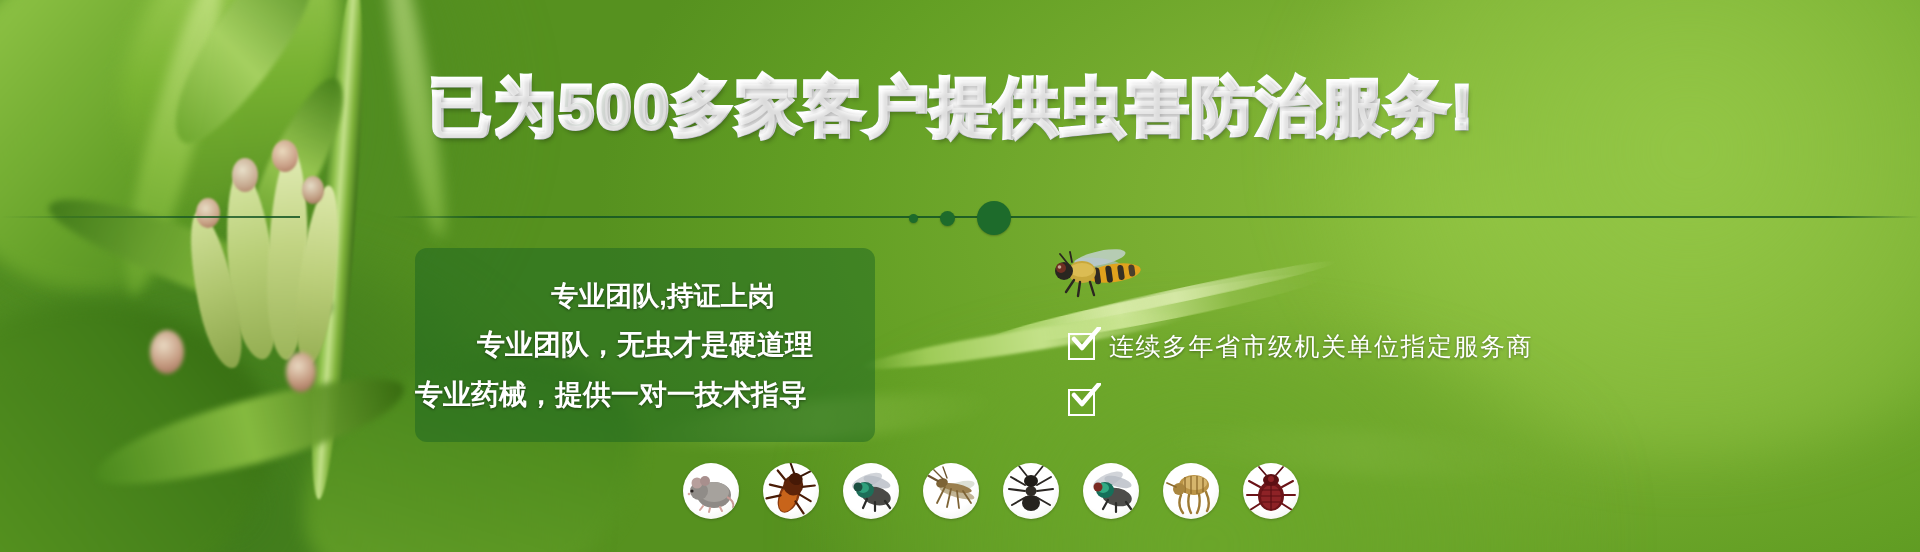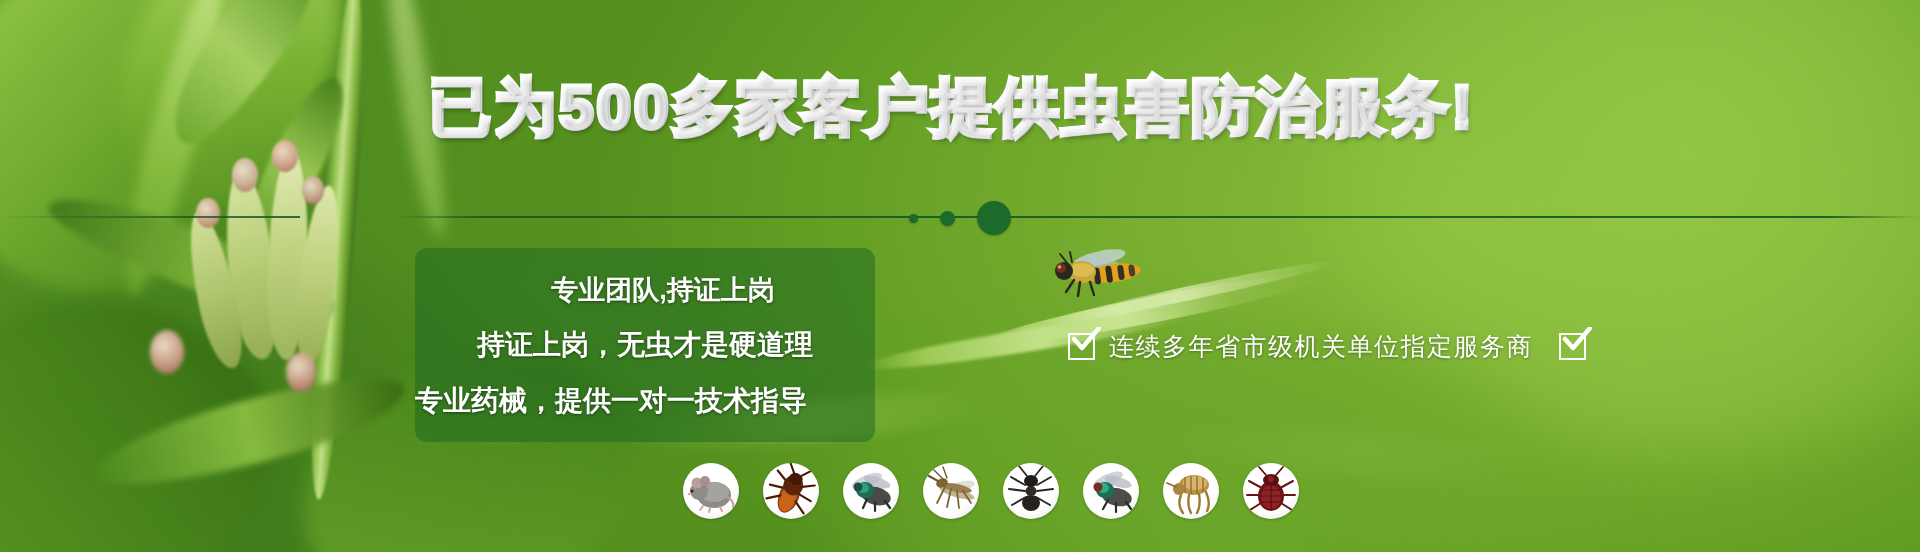--- a/index.html
+++ b/index.html
@@ -129,40 +129,40 @@
   }
   #panel-text {
     position:absolute;
     left:415px;
     top:248px;
     width:460px;
     height:194px;
     display:flex;
     flex-direction:column;
     justify-content:center;
-    gap:18px;
+    gap:12px;
     padding:6px 0 4px 0;
   }
   .p-line {
     color:#fff;
     font-weight:bold;
     white-space:nowrap;
     text-shadow:0 1px 3px rgba(0,0,0,.45);
   }
   .p-line.l1 { font-size:27px; text-align:center; padding-left:36px; letter-spacing:0px; }
   .p-line.l2 { font-size:28px; text-align:center; letter-spacing:0px; }
   .p-line.l3 { font-size:28px; text-align:left; letter-spacing:0px; }
 
   
   #checklist {
     position:absolute;
     left:1068px;
     top:330px;
     display:flex;
-    flex-direction:row;
+    flex-direction:column;
     gap:26px;
   }
   .check-row {
     display:flex;
     align-items:center;
     gap:14px;
     white-space:nowrap;
   }
   .check-box {
     width:27px; height:27px;
@@ -310,21 +310,21 @@
   <div id="rule"></div>
   <div id="dots">
     <span class="d s1"></span>
     <span class="d s2"></span>
     <span class="d s3"></span>
   </div>
 
   <div id="panel"></div>
   <div id="panel-text">
     <div class="p-line l1">专业团队,持证上岗</div>
-    <div class="p-line l2">持证上岗，无虫才是硬道理</div>
+    <div class="p-line l2">专业团队，无虫才是硬道理</div>
     <div class="p-line l3">专业药械，提供一对一技术指导</div>
   </div>
 
   <div id="checklist">
     <div class="check-row">
       <span class="check-box">
         <span class="bx"></span>
         <svg class="tick" viewBox="0 0 30 26">
             <path d="M3 12 L11 21 L28 1" stroke="#ffffff" stroke-width="4.5" fill="none" stroke-linecap="round" stroke-linejoin="round"></path>
           </svg>

